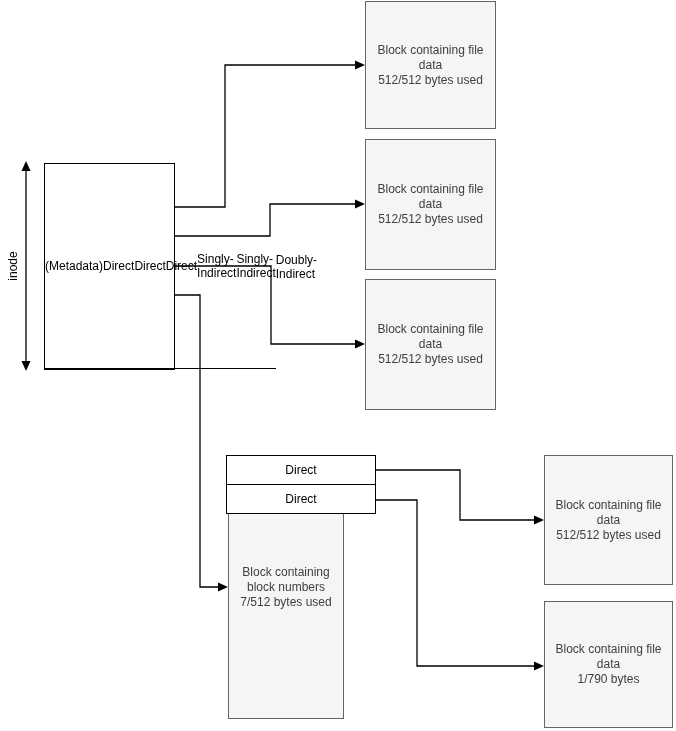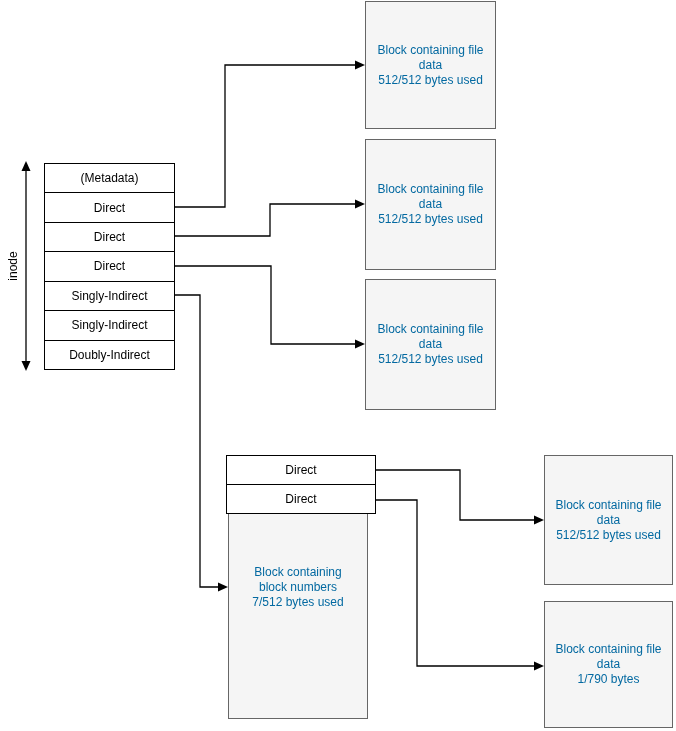--- a/index.html
+++ b/index.html
@@ -20,50 +20,50 @@
     left: 0;
     top: 0;
     z-index: 1;
   }
   
   .block {
     position: absolute;
     box-sizing: border-box;
     background: #f5f5f5;
     border: 1px solid #666666;
-    color: #0369a1;
+    color: #404040;
     font-size: 12px;
     line-height: 15px;
     display: flex;
     flex-direction: column;
     justify-content: center;
     align-items: center;
     text-align: center;
     padding: 0 6px;
     z-index: 2;
   }
   .b1 { left: 365px; top: 1px;   width: 131px; height: 128px; }
   .b2 { left: 365px; top: 139px; width: 131px; height: 131px; }
   .b3 { left: 365px; top: 279px; width: 131px; height: 131px; }
   .b4 { left: 544px; top: 455px; width: 129px; height: 130px; }
   .b5 { left: 544px; top: 601px; width: 129px; height: 127px; }
-  .ibody { left: 228px; top: 455px; width: 140px; height: 264px; padding: 0 10px; }
+  .ibody { left: 228px; top: 455px; width: 116px; height: 264px; padding: 0 10px; }
 
   
   .inode-table {
     position: absolute;
     left: 44px;
     top: 163px;
     width: 131px;
     height: 207px;
     box-sizing: border-box;
     border: 1px solid #000000;
     background: #ffffff;
     display: flex;
-    flex-direction: column;
+    flex-direction: row;
     z-index: 2;
   }
   .inode-table .trow {
     flex: 1;
     display: flex;
     align-items: center;
     justify-content: center;
     border-bottom: 1px solid #000000;
     font-size: 12px;
     color: #000000;

